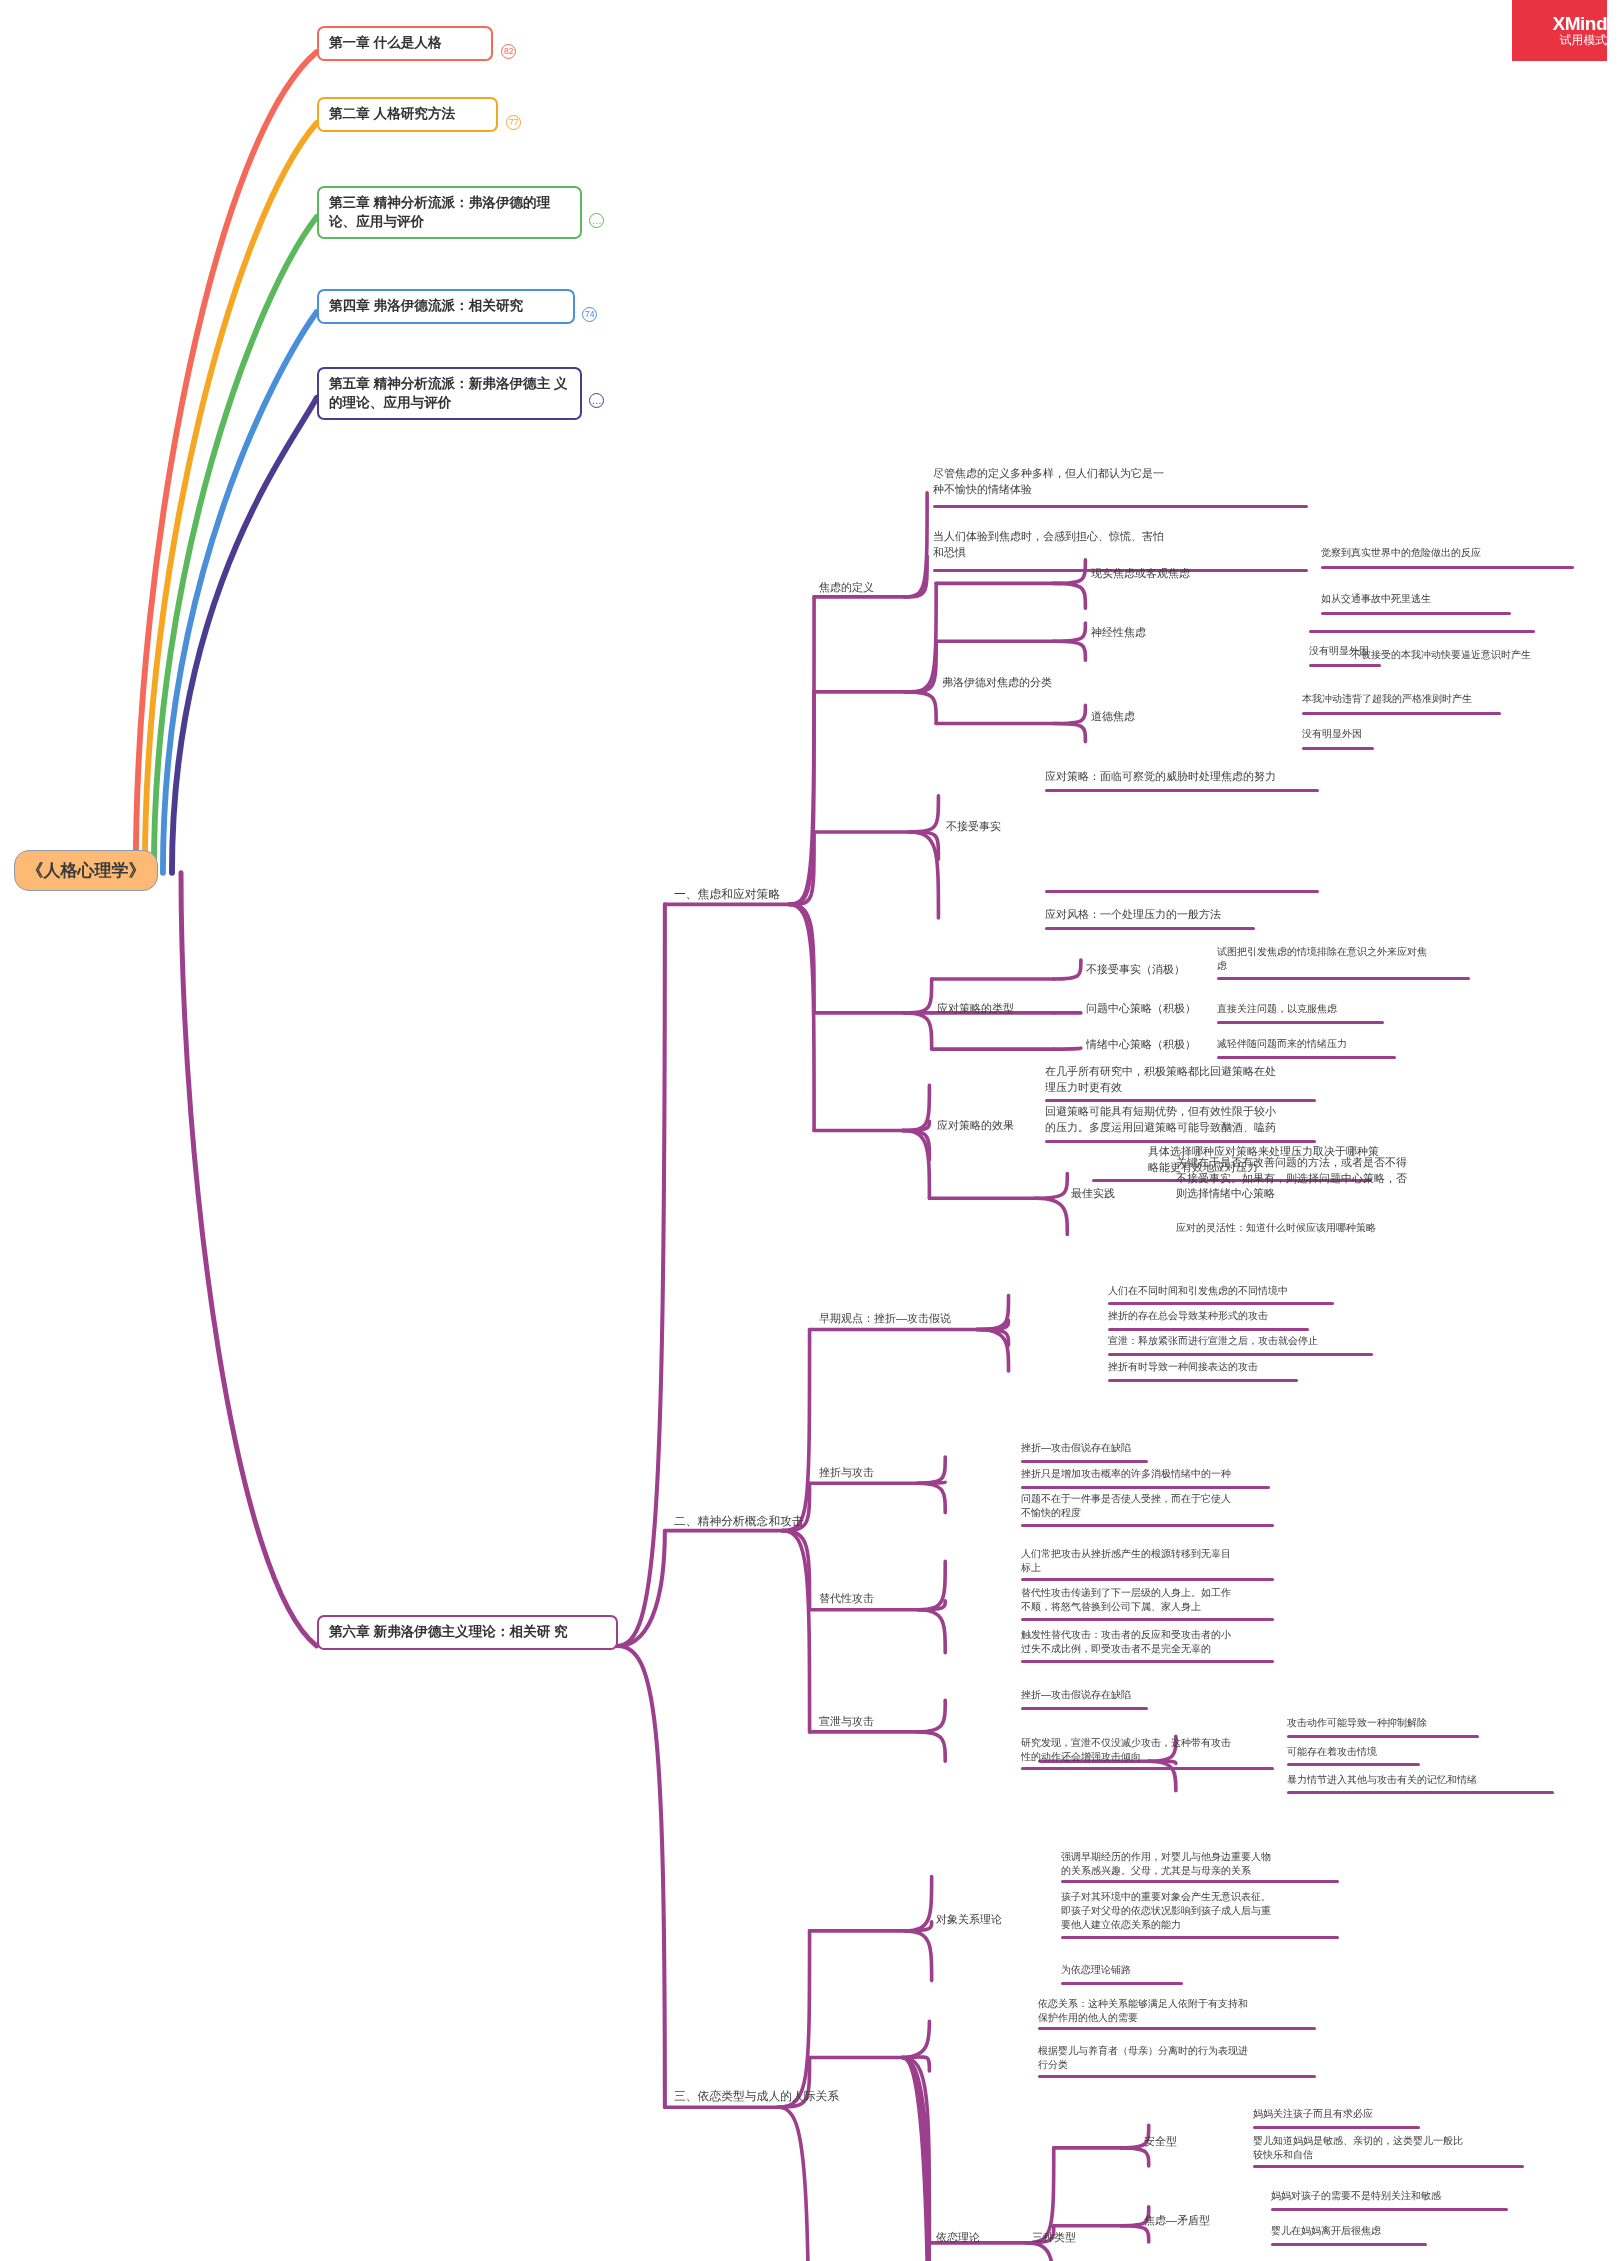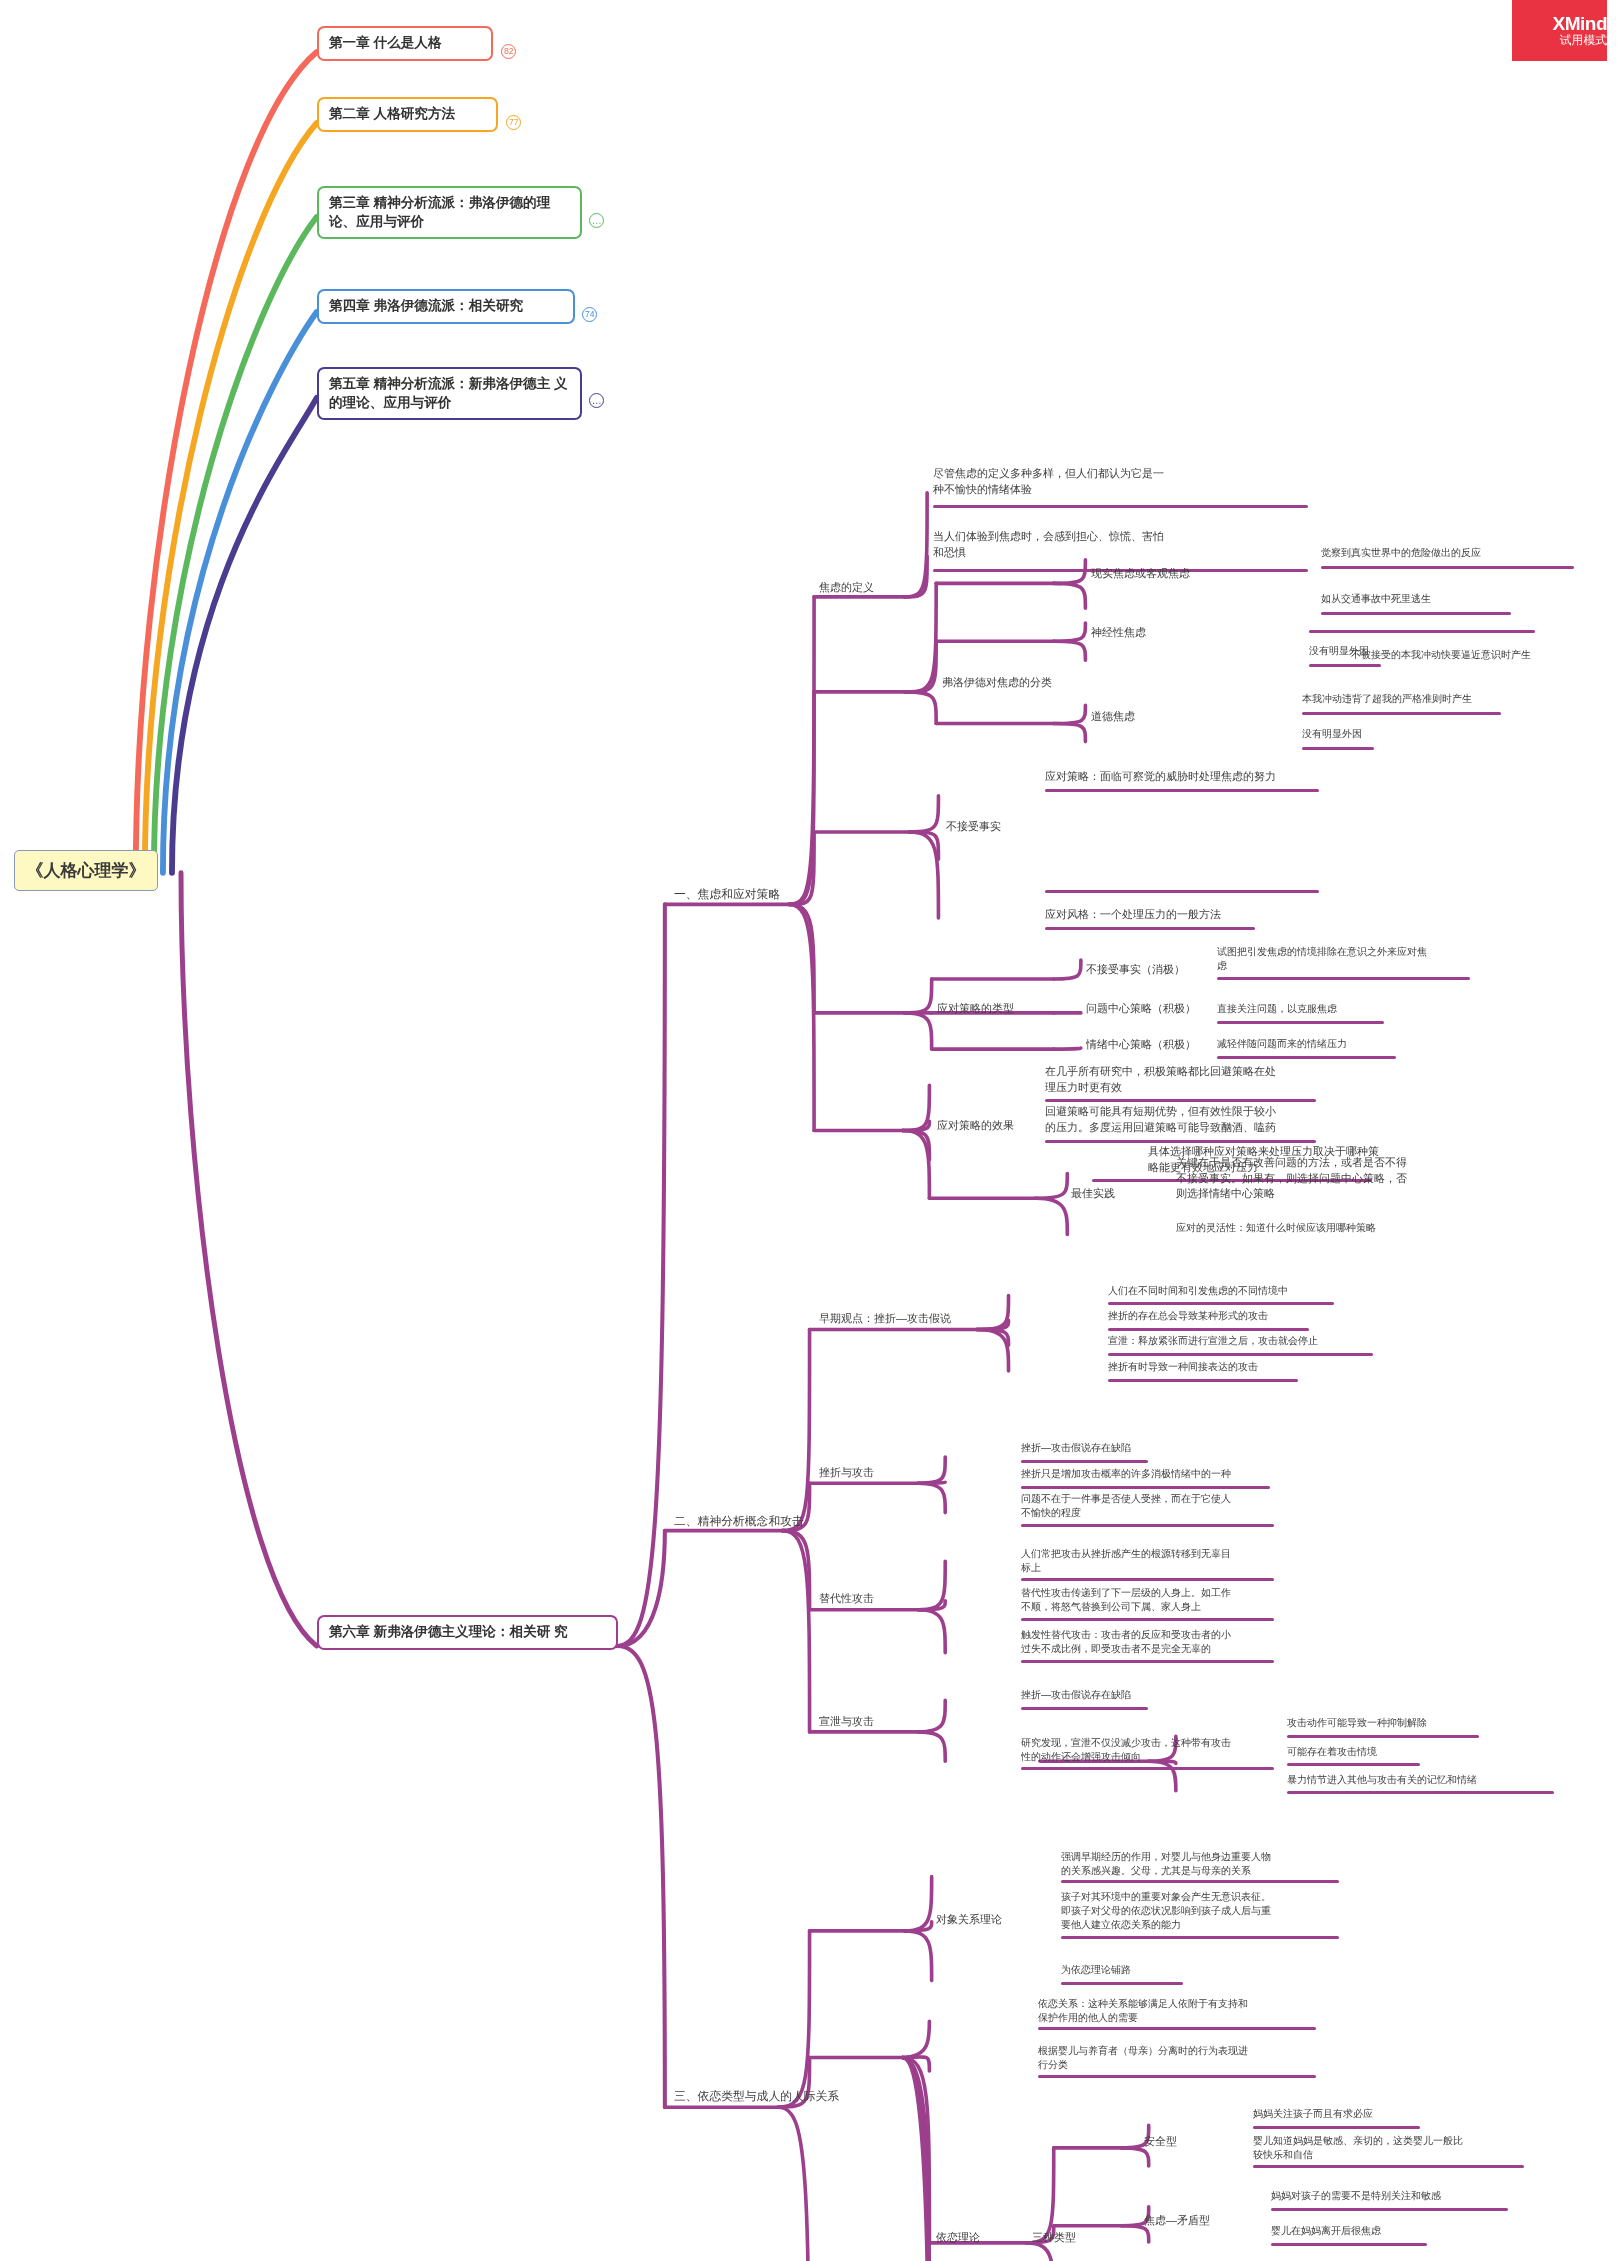--- a/index.html
+++ b/index.html
@@ -23,22 +23,22 @@
     color:#fff;
   }
   .watermark .wm-title { font-size:19px; font-weight:bold; letter-spacing:-0.5px; line-height:1; }
   .watermark .wm-sub { font-size:11.8px; margin-top:2.7px; line-height:1; }
 
   
   .node { position:absolute; }
 
   .root-node {
     border:1.4px solid #8a9ab0;
-    border-radius:5px;
-    background:#fef9c3;
+    border-radius:15px;
+    background:#fdba74;
     padding:8.1px 11.8px;
     font-size:17px;
     font-weight:bold;
     color:#3a3a3a;
     white-space:nowrap;
   }
 
   .chapter-node {
     border:2.3px solid #ccc;
     border-radius:7.2px;

